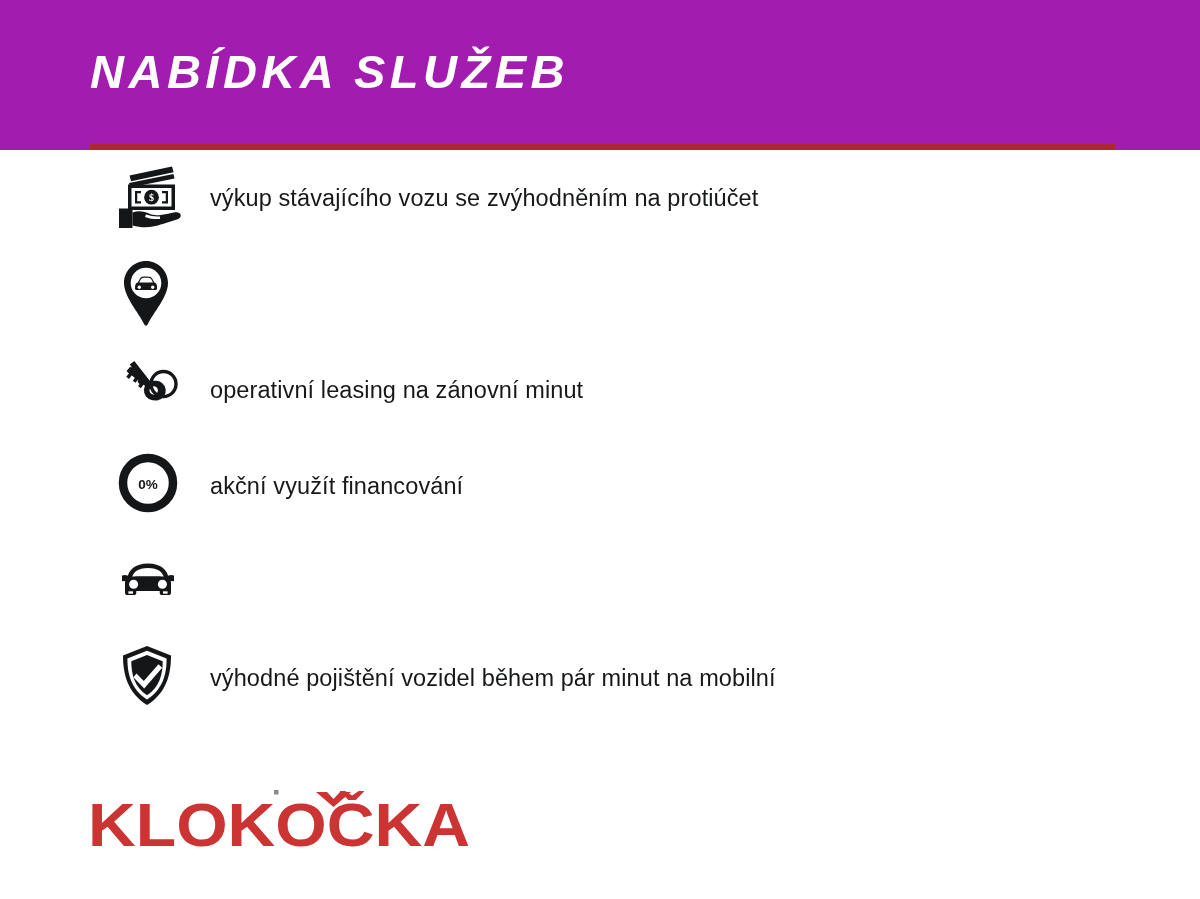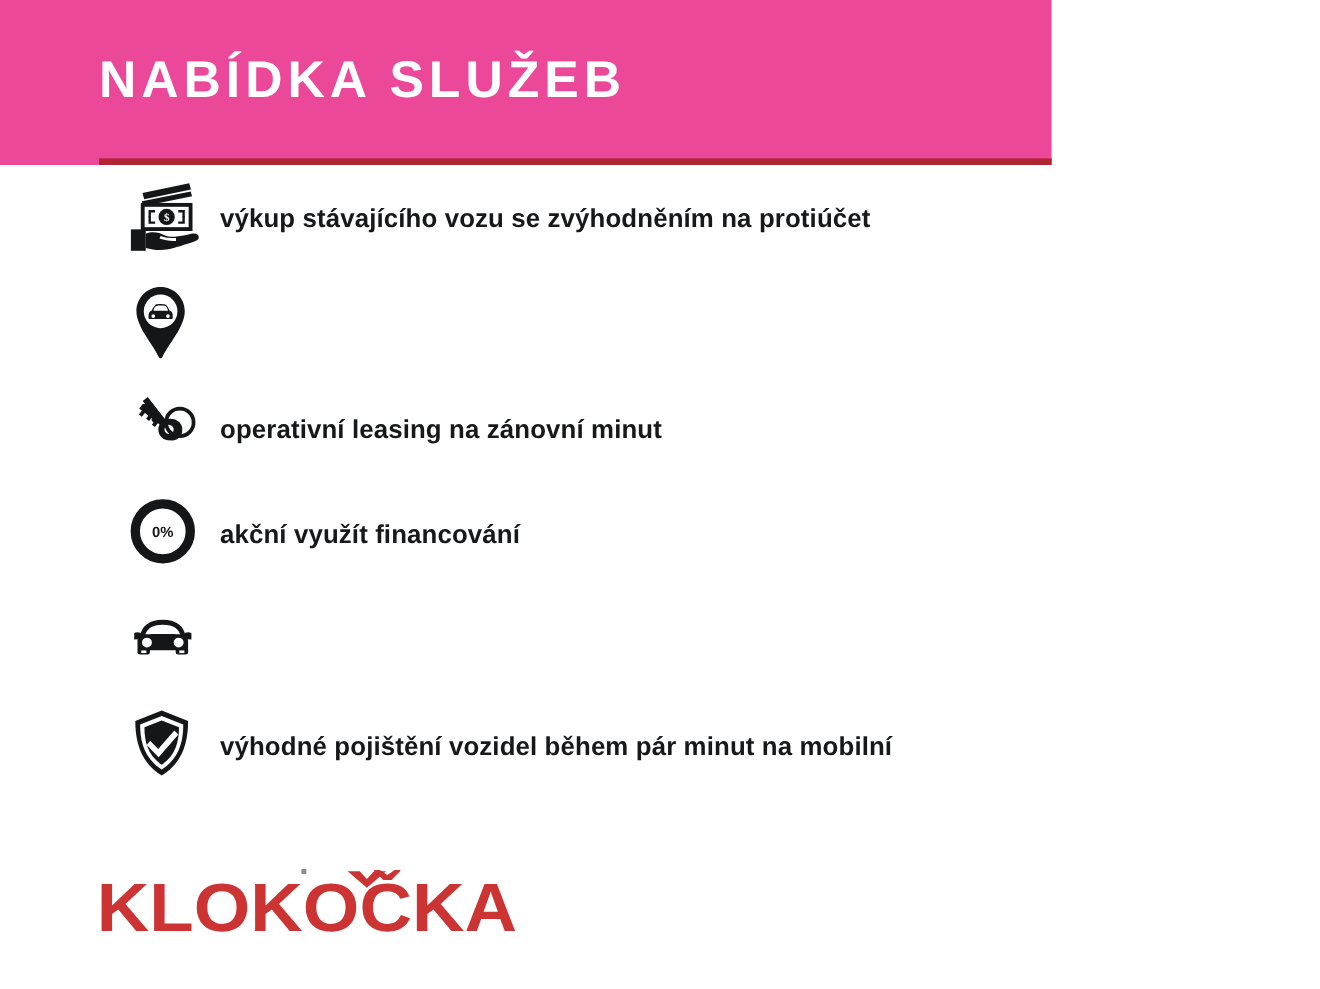--- a/index.html
+++ b/index.html
@@ -13,24 +13,25 @@
     font-family: "Liberation Sans", sans-serif;
     overflow: hidden;
     position: relative;
   }
 
   
   .header {
     position: absolute;
     left: 0;
     top: 0;
-    width: 956px;
+    width: 1200px;
     height: 150px;
-    background: #ec4899;
+    background: #a21caf;
     overflow: hidden;
+    font-style: italic;
   }
   .header-inner {
     position: absolute;
     left: 90px;
     top: 0;
     right: 0;
     height: 150px;
     display: flex;
     align-items: center;
   }
@@ -81,25 +82,25 @@
     height: 76px;
     display: flex;
     align-items: center;
     justify-content: flex-start;
   }
   .service-icon svg {
     display: block;
   }
   .service-label {
     font-size: 23.5px;
-    font-weight: bold;
+    font-weight: normal;
     color: #16181a;
     letter-spacing: 0.1px;
     white-space: nowrap;
-    margin-left: 8px;
+    margin-left: 18px;
   }
 
   
   .logo-wrap {
     position: absolute;
     left: 88px;
     top: 784px;
     width: 400px;
     height: 72px;
   }

